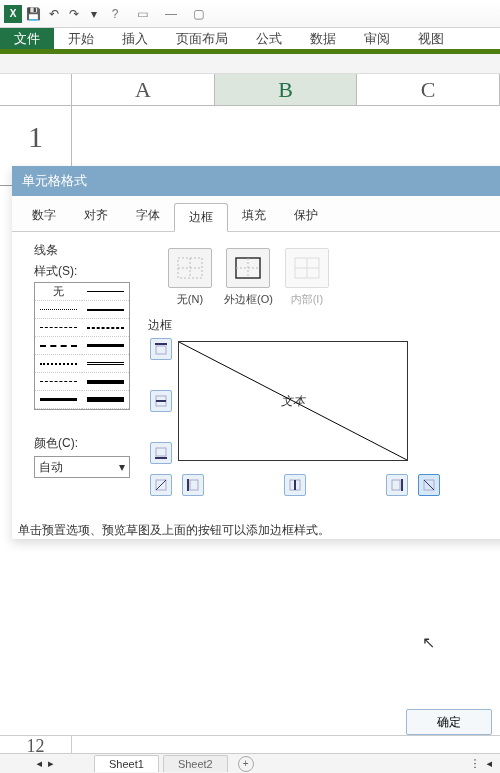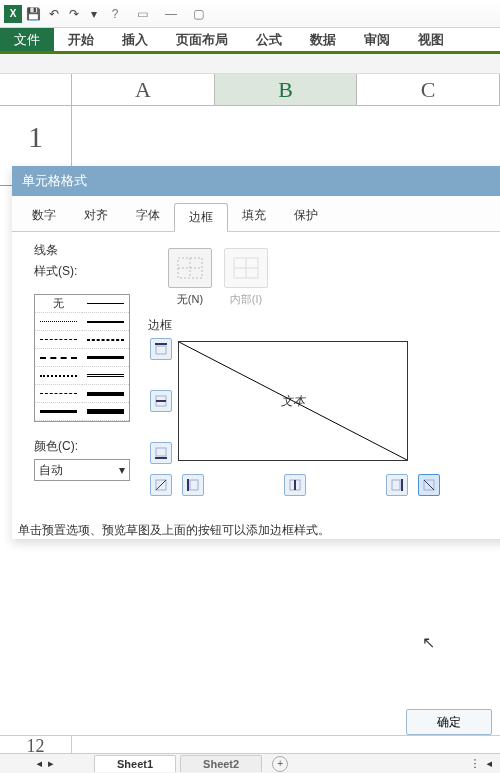--- a/index.html
+++ b/index.html
@@ -4,48 +4,48 @@
 <style>
   * { box-sizing: border-box; margin: 0; padding: 0; font-family: "Microsoft YaHei", "SimSun", sans-serif; }
   body { width: 500px; height: 773px; background: #fff; font-size: 12px; color: #333; overflow: hidden; position: relative; }
   .titlebar { height: 28px; background: linear-gradient(#fff,#f7f7f7); display: flex; align-items: center; border-bottom: 1px solid #d4d4d4; }
   .qat { display: flex; gap: 4px; padding-left: 4px; align-items: center; }
   .excel-ico { width: 18px; height: 18px; background:#217346; color:#fff; display:flex;align-items:center;justify-content:center; font-size:10px; font-weight:bold; }
   .qat-btn { width:16px; height:16px; display:flex; align-items:center; justify-content:center; color:#444; }
   .title-text { flex:1; text-align:center; color:#777; font-size:12px; }
   .wincontrols { display:flex; gap:2px; padding-right:4px; }
   .winbtn { width:26px; height:18px; display:flex; align-items:center; justify-content:center; color:#777; }
-  .ribbon-tabs { height:26px; background:#fff; display:flex; gap:0; border-bottom:3px solid #4d7c0f; font-size:13px; color:#444; }
+  .ribbon-tabs { height:26px; background:#fff; display:flex; gap:0; border-bottom:5px solid #4d7c0f; font-size:13px; color:#444; }
   .file-tab { background:#217346; color:#fff; padding:0 14px; display:flex; align-items:center; font-size:13px; }
-  .rtab { padding:0 14px; display:flex; align-items:center; cursor:default;font-weight:bold; }
+  .rtab { padding:0 14px; display:flex; align-items:center; cursor:default; }
   .rule-line { height:20px; background:#f4f4f4; border-bottom:1px solid #ddd; }
   .col-headers { height:32px; display:flex; background:#fff; border-bottom:1px solid #bbb; }
   .rowh { width:72px; border-right:1px solid #bbb; }
   .colh { flex:1; border-right:1px solid #bbb; display:flex; align-items:center; justify-content:center; font-size:22px; color:#555; font-family:"Times New Roman",serif; }
   .colh.sel { background:#dce6dc; color:#217346; }
   .row1 { display:flex; height:62px; }
   .rownum { width:72px; border-right:1px solid #bbb; display:flex; align-items:center; justify-content:center; font-size:30px; color:#555; font-family:"Times New Roman",serif; background:#fff; }
   .merged { flex:1; background:#3a6b2f; color:#fff; display:flex; align-items:center; justify-content:center; font-size:30px; font-weight:bold; letter-spacing:2px; }
   .row2-hint { position:relative; height:18px; border-bottom:1px solid #999; }
   .diag-cell { position:absolute; left:72px; top:0; width:214px; height:18px; border-right:1px solid #999; }
   .diag-cell svg { width:100%; height:100%; }
   .dialog { position:absolute; left:12px; top:166px; width:500px; background:#fff; box-shadow:0 4px 10px rgba(0,0,0,0.15); }
   .dlg-title { background:#7ea7c8; color:#fff; padding:6px 10px; font-size:13px; }
   .dlg-tabs { display:flex; border-bottom:1px solid #ccc; padding:6px 6px 0 6px; gap:0; background:#fdfdfd; }
   .dlg-tab { padding:5px 14px; font-size:12px; color:#333; cursor:default;font-family:Liberation Mono, monospace; }
   .dlg-tab.active { border:1px solid #bbb; border-bottom:1px solid #fff; background:#fff; border-radius:3px 3px 0 0; position:relative; top:1px; }
   .dlg-body { display:flex; padding:10px 8px 10px 16px; gap:14px; }
   .col-left { width:106px; padding-left:6px; }
   .grp-label { font-size:12px; margin-bottom:4px; color:#333; }
-  .style-label { font-size:12px; margin:4px 0 14px 0; }
+  .style-label { font-size:12px; margin:4px 0 2px 0; }
   .style-box { border:1px solid #999; width:96px; height:128px; background:#fff; display:grid; grid-template-columns:1fr 1fr; }
   .style-cell { border-bottom:1px dotted #ccc; display:flex; align-items:center; justify-content:center; height:18px; }
   .none-txt { font-size:11px; color:#333; }
   .line-sample { width:80%; height:0; }
-  .color-label { margin-top:16px; font-size:12px; }
+  .color-label { margin-top:25px; font-size:12px; }
   .color-combo { margin-top:4px; width:96px; height:22px; border:1px solid #999; display:flex; align-items:center; justify-content:space-between; padding:0 4px; font-size:12px; background:#fff; }
   .col-right { flex:1; }
   .preset-row { display:flex; gap:12px; margin:6px 0 4px 20px; }
   .preset-item { display:flex; flex-direction:column; align-items:center; gap:4px; }
   .preset-btn { width:44px; height:40px; border:1px solid #bbb; background:#f4f4f4; display:flex; align-items:center; justify-content:center; border-radius:2px; }
   .preset-lbl { font-size:11px; color:#444; }
   .border-area { margin-top:10px; }
   .preview-wrap { display:flex; align-items:center; gap:6px; margin-left:2px;font-style:italic; }
   .side-btns { display:flex; flex-direction:column; gap:30px; }
   .mini-btn { width:22px; height:22px; border:1px solid #8fb3d9; background:#e8f0f8; border-radius:2px; display:flex; align-items:center; justify-content:center; }
@@ -53,21 +53,21 @@
   .preview-box .txt { font-size:12px; color:#333; }
   .preview-box svg { position:absolute; left:0; top:0; width:100%; height:100%; }
   .bottom-btns { display:flex; gap:10px; margin:10px 0 0 2px; }
   .help-txt { padding:16px 6px 0 6px; font-size:12px; color:#333; }
   .dlg-footer { position:absolute; bottom:38px; right:8px; }
   .ok-btn { width:86px; height:26px; border:1px solid #9db8d4; background:#f5f8fb; font-size:12px; border-radius:2px; }
   .footer-region { position:absolute; bottom:0; left:0; right:0; height:38px; border-top:1px solid #ccc; background:#fff; }
   .row12 { position:absolute; left:0; top:0; display:flex; width:100%; height:18px; }
   .row12 .rnum { width:72px; text-align:center; font-size:18px; font-family:"Times New Roman",serif; color:#555; border-right:1px solid #ccc; }
   .sheets { position:absolute; bottom:0; left:0; right:0; height:20px; display:flex; align-items:center; gap:0; background:#f4f4f4; border-top:1px solid #ccc; font-size:11px; }
-  .sheet-tab { padding:2px 22px; background:#fff; border:1px solid #ccc; border-bottom:none; margin-left:4px; border-radius:2px 2px 0 0;font-weight:bold; }
+  .sheet-tab { padding:2px 14px; background:#fff; border:1px solid #ccc; border-bottom:none; margin-left:4px; border-radius:2px 2px 0 0; }
   .sheet-tab.inactive { background:#eee; color:#666; }
   .sheet-add { margin-left:10px; width:16px; height:16px; border:1px solid #aaa; display:flex; align-items:center; justify-content:center; border-radius:8px; color:#666; font-size:10px; }
   .scroll-zone { margin-left:auto; display:flex; gap:6px; padding-right:8px; }
   .cursor { position:absolute; left:422px; top:633px; font-size:16px; color:#333; }
 </style>
 </head>
 <body>
 
 <div class="titlebar">
   <div class="qat">
@@ -188,20 +188,30 @@
       <div class="preset-row">
         <div class="preset-item">
           <div class="preset-btn">
             <svg width="28" height="24">
                 <rect x="2" y="2" width="24" height="20" fill="none" stroke="#bbb" stroke-dasharray="2,2"></rect>
                 <line x1="14" y1="2" x2="14" y2="22" stroke="#bbb" stroke-dasharray="2,2"></line>
                 <line x1="2" y1="12" x2="26" y2="12" stroke="#bbb" stroke-dasharray="2,2"></line>
               </svg>
           </div>
           <div class="preset-lbl">无(N)</div>
+        </div>
+        <div class="preset-item">
+          <div class="preset-btn">
+            <svg width="28" height="24">
+                <rect x="2" y="2" width="24" height="20" fill="none" stroke="#333" stroke-width="1.5"></rect>
+                <line x1="14" y1="2" x2="14" y2="22" stroke="#bbb" stroke-dasharray="2,2"></line>
+                <line x1="2" y1="12" x2="26" y2="12" stroke="#bbb" stroke-dasharray="2,2"></line>
+              </svg>
+          </div>
+          <div class="preset-lbl">外边框(O)</div>
         </div>
         <div class="preset-item">
           <div class="preset-btn" style="opacity:.5">
             <svg width="28" height="24">
                 <rect x="2" y="2" width="24" height="20" fill="none" stroke="#bbb"></rect>
                 <line x1="14" y1="2" x2="14" y2="22" stroke="#bbb"></line>
                 <line x1="2" y1="12" x2="26" y2="12" stroke="#bbb"></line>
               </svg>
           </div>
           <div class="preset-lbl" style="color:#aaa">内部(I)</div>

